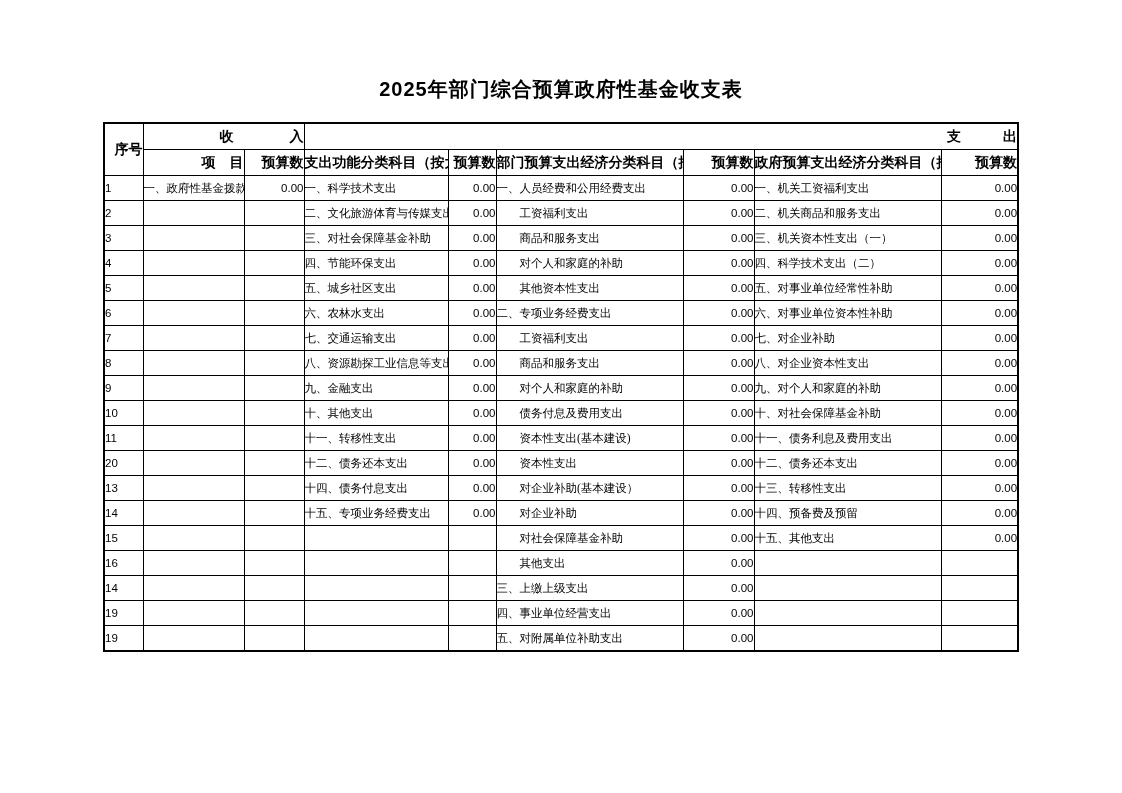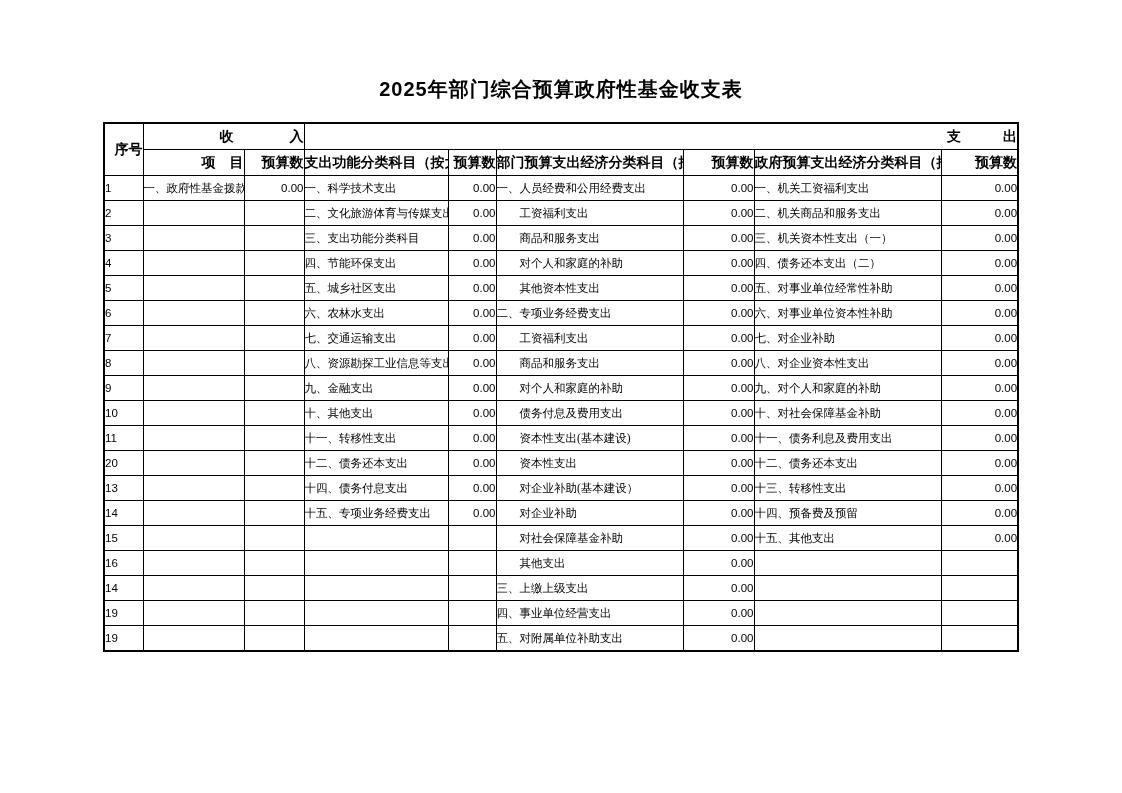--- a/index.html
+++ b/index.html
@@ -143,36 +143,36 @@
     <td class="n">0.00</td>
     <td class="t">　　工资福利支出</td>
     <td class="n">0.00</td>
     <td class="t">二、机关商品和服务支出</td>
     <td class="n">0.00</td>
   </tr>
         <tr>
     <td class="s">3</td>
     <td class="t"></td>
     <td class="n"></td>
-    <td class="t">三、支出功能分类科目</td>
+    <td class="t">三、对社会保障基金补助</td>
     <td class="n">0.00</td>
     <td class="t">　　商品和服务支出</td>
     <td class="n">0.00</td>
     <td class="t">三、机关资本性支出（一）</td>
     <td class="n">0.00</td>
   </tr>
         <tr>
     <td class="s">4</td>
     <td class="t"></td>
     <td class="n"></td>
     <td class="t">四、节能环保支出</td>
     <td class="n">0.00</td>
     <td class="t">　　对个人和家庭的补助</td>
     <td class="n">0.00</td>
-    <td class="t">四、债务还本支出（二）</td>
+    <td class="t">四、科学技术支出（二）</td>
     <td class="n">0.00</td>
   </tr>
         <tr>
     <td class="s">5</td>
     <td class="t"></td>
     <td class="n"></td>
     <td class="t">五、城乡社区支出</td>
     <td class="n">0.00</td>
     <td class="t">　　其他资本性支出</td>
     <td class="n">0.00</td>

